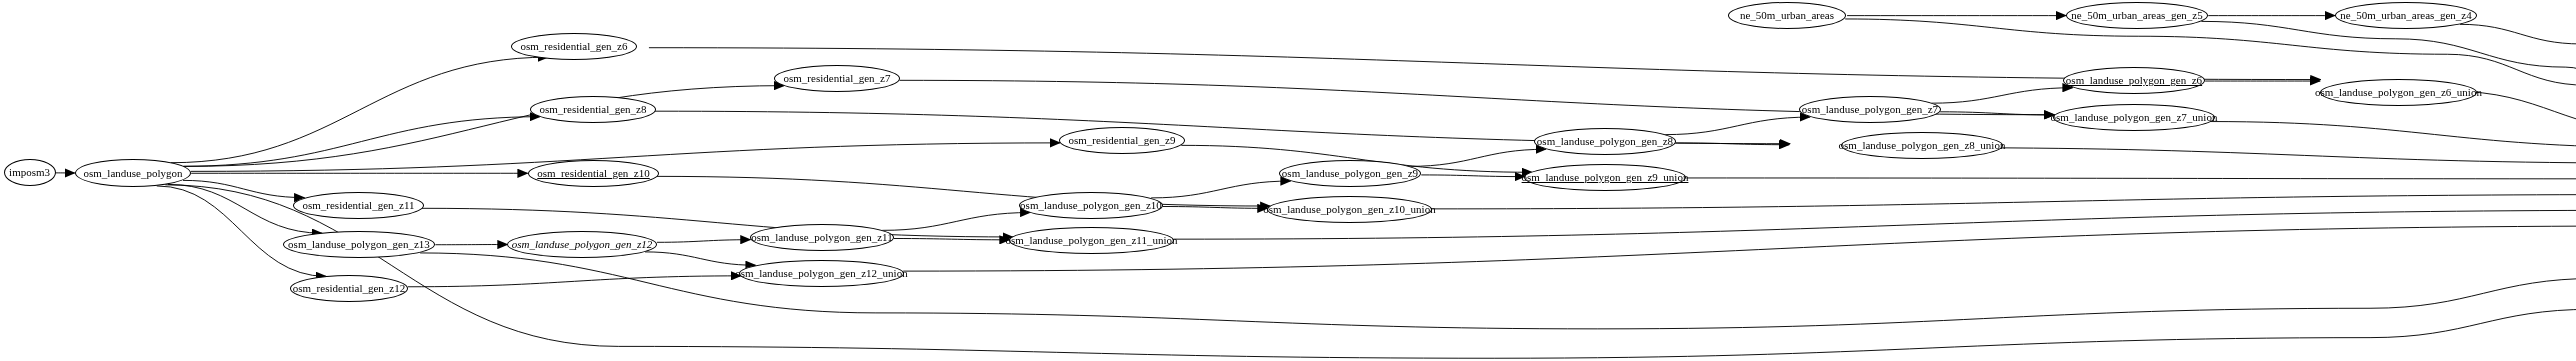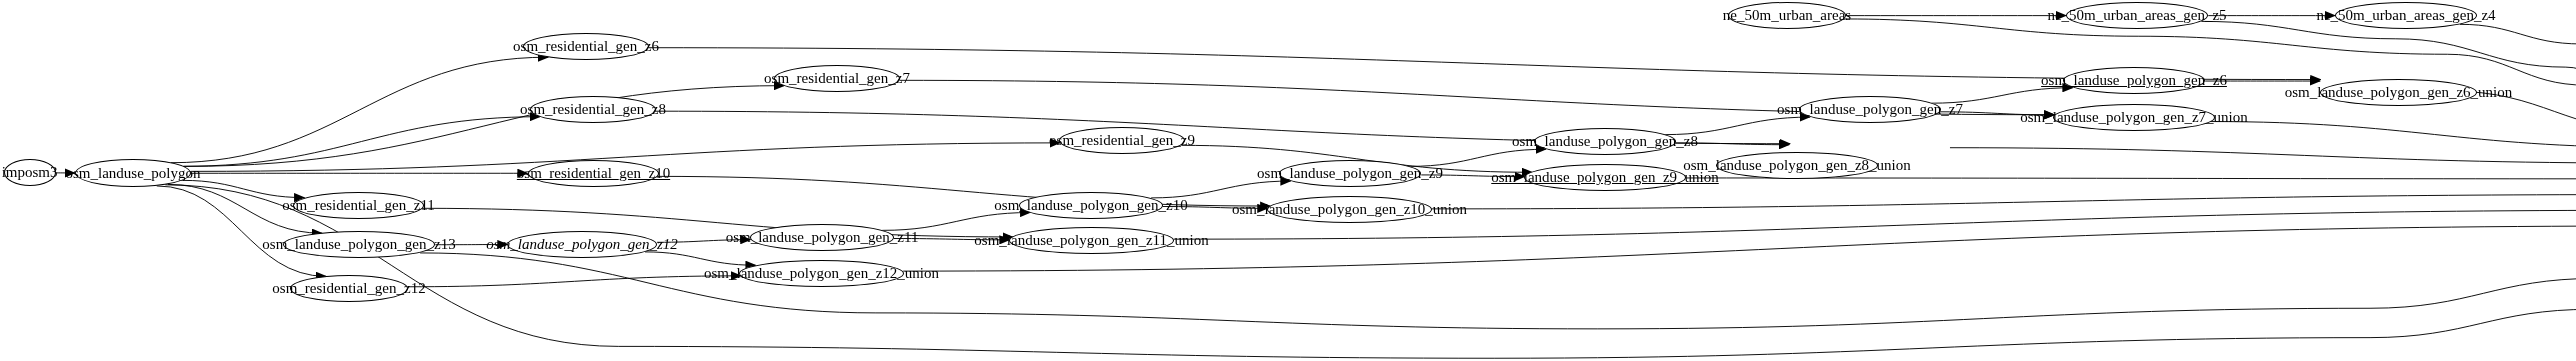--- a/index.html
+++ b/index.html
@@ -2,21 +2,21 @@
 <html style="font-size:8.2px"><head>
 <meta charset="utf-8">
 <style>
   html,body{margin:0;padding:0;background:#ffffff;}
   #canvas{position:relative;width:2741px;height:362px;background:#ffffff;
           font-family:"Liberation Serif", "DejaVu Serif", serif;overflow:hidden;}
   #edge-svg{position:absolute;left:0;top:0;}
   .edge{fill:none;stroke:#000000;stroke-width:1.8px;}
   .node{position:absolute;display:flex;align-items:center;justify-content:center;
         border:1px solid #000000;border-radius:50%;background:#ffffff;
-        font-size:15px;line-height:1;white-space:nowrap;color:#000000;box-sizing:border-box;}
+        font-size:11px;line-height:1;white-space:nowrap;color:#000000;box-sizing:border-box;}
 </style>
 </head>
 <body>
 
 <div id="canvas">
   <svg id="edge-svg" width="2741" height="362" viewBox="0 0 5320 702">
     <defs>
       <marker id="arrow" markerWidth="12" markerHeight="10" refX="11" refY="5" orient="auto" markerUnits="strokeWidth">
         <path d="M0,0 L12,5 L0,10 z" fill="#000000"></path>
       </marker>
@@ -63,39 +63,39 @@
       <path d="M 3585.0 30.0 C 3776.3 30.0 3818.8 30.0 4010.0 30.0" class="edge" marker-end="url(#arrow)"></path>
       <path d="M 4286.0 30.0 C 4396.7 30.0 4421.3 30.0 4532.0 30.0" class="edge" marker-end="url(#arrow)"></path>
       <path d="M 4774.7 46.9 C 4880.6 46.9 4904.1 85.0 5010.0 85.0 C 5077.5 85.0 5092.5 194.3 5160.0 194.3" class="edge" marker-end="url(#arrow)"></path>
       <path d="M 4272.6 41.2 C 4442.4 41.2 4480.2 75.0 4650.0 75.0 C 4798.5 75.0 4831.5 130.0 4980.0 130.0 C 5061.0 130.0 5079.0 224.8 5160.0 224.8" class="edge" marker-end="url(#arrow)"></path>
       <path d="M 3581.3 36.5 C 3837.2 36.5 3894.1 70.0 4150.0 70.0 C 4420.0 70.0 4480.0 105.0 4750.0 105.0 C 4871.5 105.0 4898.5 165.0 5020.0 165.0 C 5083.0 165.0 5097.0 255.3 5160.0 255.3" class="edge" marker-end="url(#arrow)"></path>
     </svg>
 
   <div id="nodes">
       <div class="node" style="left: 3.6px; top: 159px; width: 52px; height: 27px;">imposm3</div>
       <div class="node" style="left: 75px; top: 159px; width: 116px; height: 28px; text-align: center;">osm_landuse_polygon</div>
-      <div class="node" style="left: 523px; top: 33px; width: 126px; height: 27px;">osm_residential_gen_z6</div>
+      <div class="node" style="left: 511px; top: 33px; width: 126px; height: 27px;">osm_residential_gen_z6</div>
       <div class="node" style="left: 774px; top: 65px; width: 126px; height: 27px;">osm_residential_gen_z7</div>
       <div class="node" style="left: 530px; top: 96px; width: 126px; height: 27px;">osm_residential_gen_z8</div>
       <div class="node" style="left: 1059px; top: 127px; width: 126px; height: 27px;">osm_residential_gen_z9</div>
       <div class="node" style="left: 528px; top: 160px; width: 131px; height: 27px; text-decoration: underline;">osm_residential_gen_z10</div>
       <div class="node" style="left: 293px; top: 192px; width: 131px; height: 27px;">osm_residential_gen_z11</div>
       <div class="node" style="left: 290px; top: 275px; width: 118px; height: 27px;">osm_residential_gen_z12</div>
       <div class="node" style="left: 283px; top: 231px; width: 152px; height: 27px;">osm_landuse_polygon_gen_z13</div>
       <div class="node" style="left: 507px; top: 231px; width: 150px; height: 27px; font-style: italic;">osm_landuse_polygon_gen_z12</div>
       <div class="node" style="left: 750px; top: 224px; width: 144px; height: 27px;">osm_landuse_polygon_gen_z11</div>
       <div class="node" style="left: 739px; top: 260px; width: 165px; height: 27px;">osm_landuse_polygon_gen_z12_union</div>
       <div class="node" style="left: 1019px; top: 192px; width: 144px; height: 27px;">osm_landuse_polygon_gen_z10</div>
       <div class="node" style="left: 1009px; top: 227px; width: 165px; height: 27px;">osm_landuse_polygon_gen_z11_union</div>
       <div class="node" style="left: 1279px; top: 160px; width: 142px; height: 27px;">osm_landuse_polygon_gen_z9</div>
       <div class="node" style="left: 1267px; top: 196px; width: 165px; height: 27px;">osm_landuse_polygon_gen_z10_union</div>
       <div class="node" style="left: 1534px; top: 128px; width: 142px; height: 27px;">osm_landuse_polygon_gen_z8</div>
       <div class="node" style="left: 1524px; top: 164px; width: 162px; height: 27px; text-decoration: underline;">osm_landuse_polygon_gen_z9_union</div>
       <div class="node" style="left: 1799px; top: 96px; width: 142px; height: 27px; font-family: Liberation Serif, serif;">osm_landuse_polygon_gen_z7</div>
-      <div class="node" style="left: 1716px; top: 132px; width: 162px; height: 27px; margin-top: 20px;">osm_landuse_polygon_gen_z8_union</div>
+      <div class="node" style="left: 1841px; top: 132px; width: 162px; height: 27px;">osm_landuse_polygon_gen_z8_union</div>
       <div class="node" style="left: 2063px; top: 67px; width: 142px; height: 27px; text-decoration: underline;">osm_landuse_polygon_gen_z6</div>
       <div class="node" style="left: 2053px; top: 104px; width: 162px; height: 27px;">osm_landuse_polygon_gen_z7_union</div>
       <div class="node" style="left: 2320px; top: 79px; width: 157px; height: 27px;">osm_landuse_polygon_gen_z6_union</div>
       <div class="node" style="left: 1728px; top: 2.1px; width: 118px; height: 27px;">ne_50m_urban_areas</div>
       <div class="node" style="left: 2066px; top: 2.1px; width: 142px; height: 27px;">ne_50m_urban_areas_gen_z5</div>
       <div class="node" style="left: 2335px; top: 2.1px; width: 142px; height: 27px;">ne_50m_urban_areas_gen_z4</div>
     </div>
 
 </div>
 

